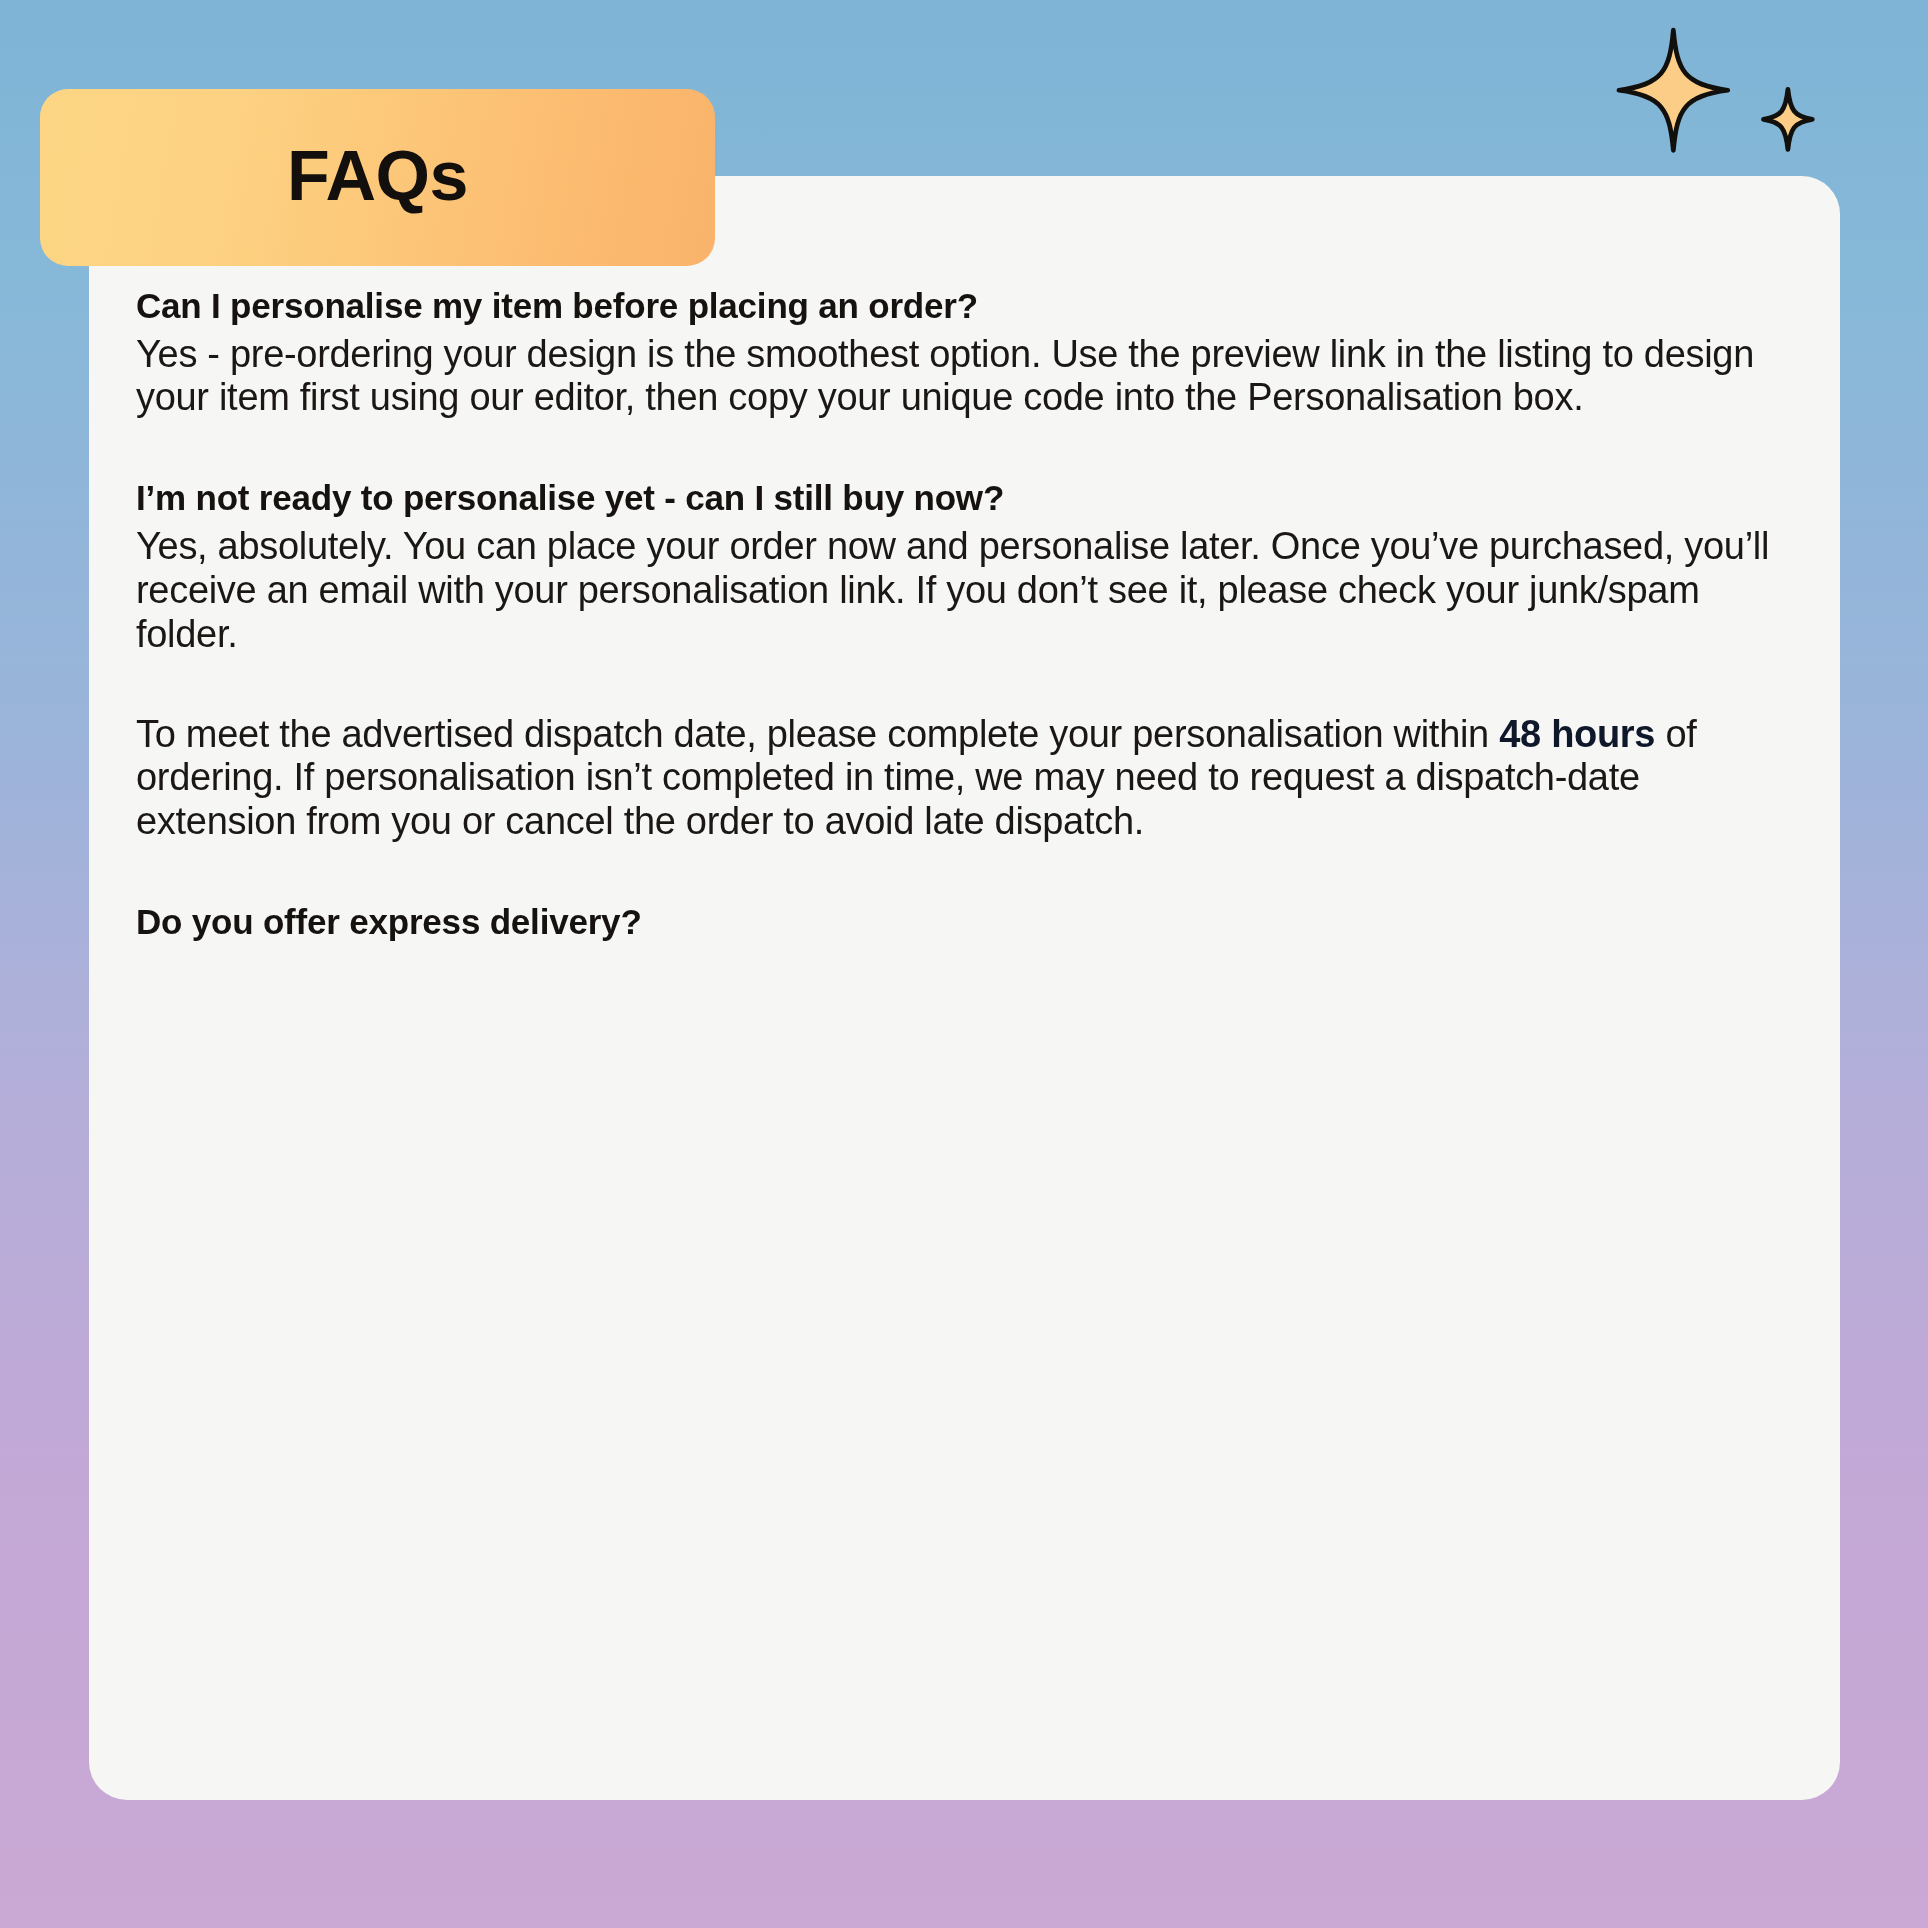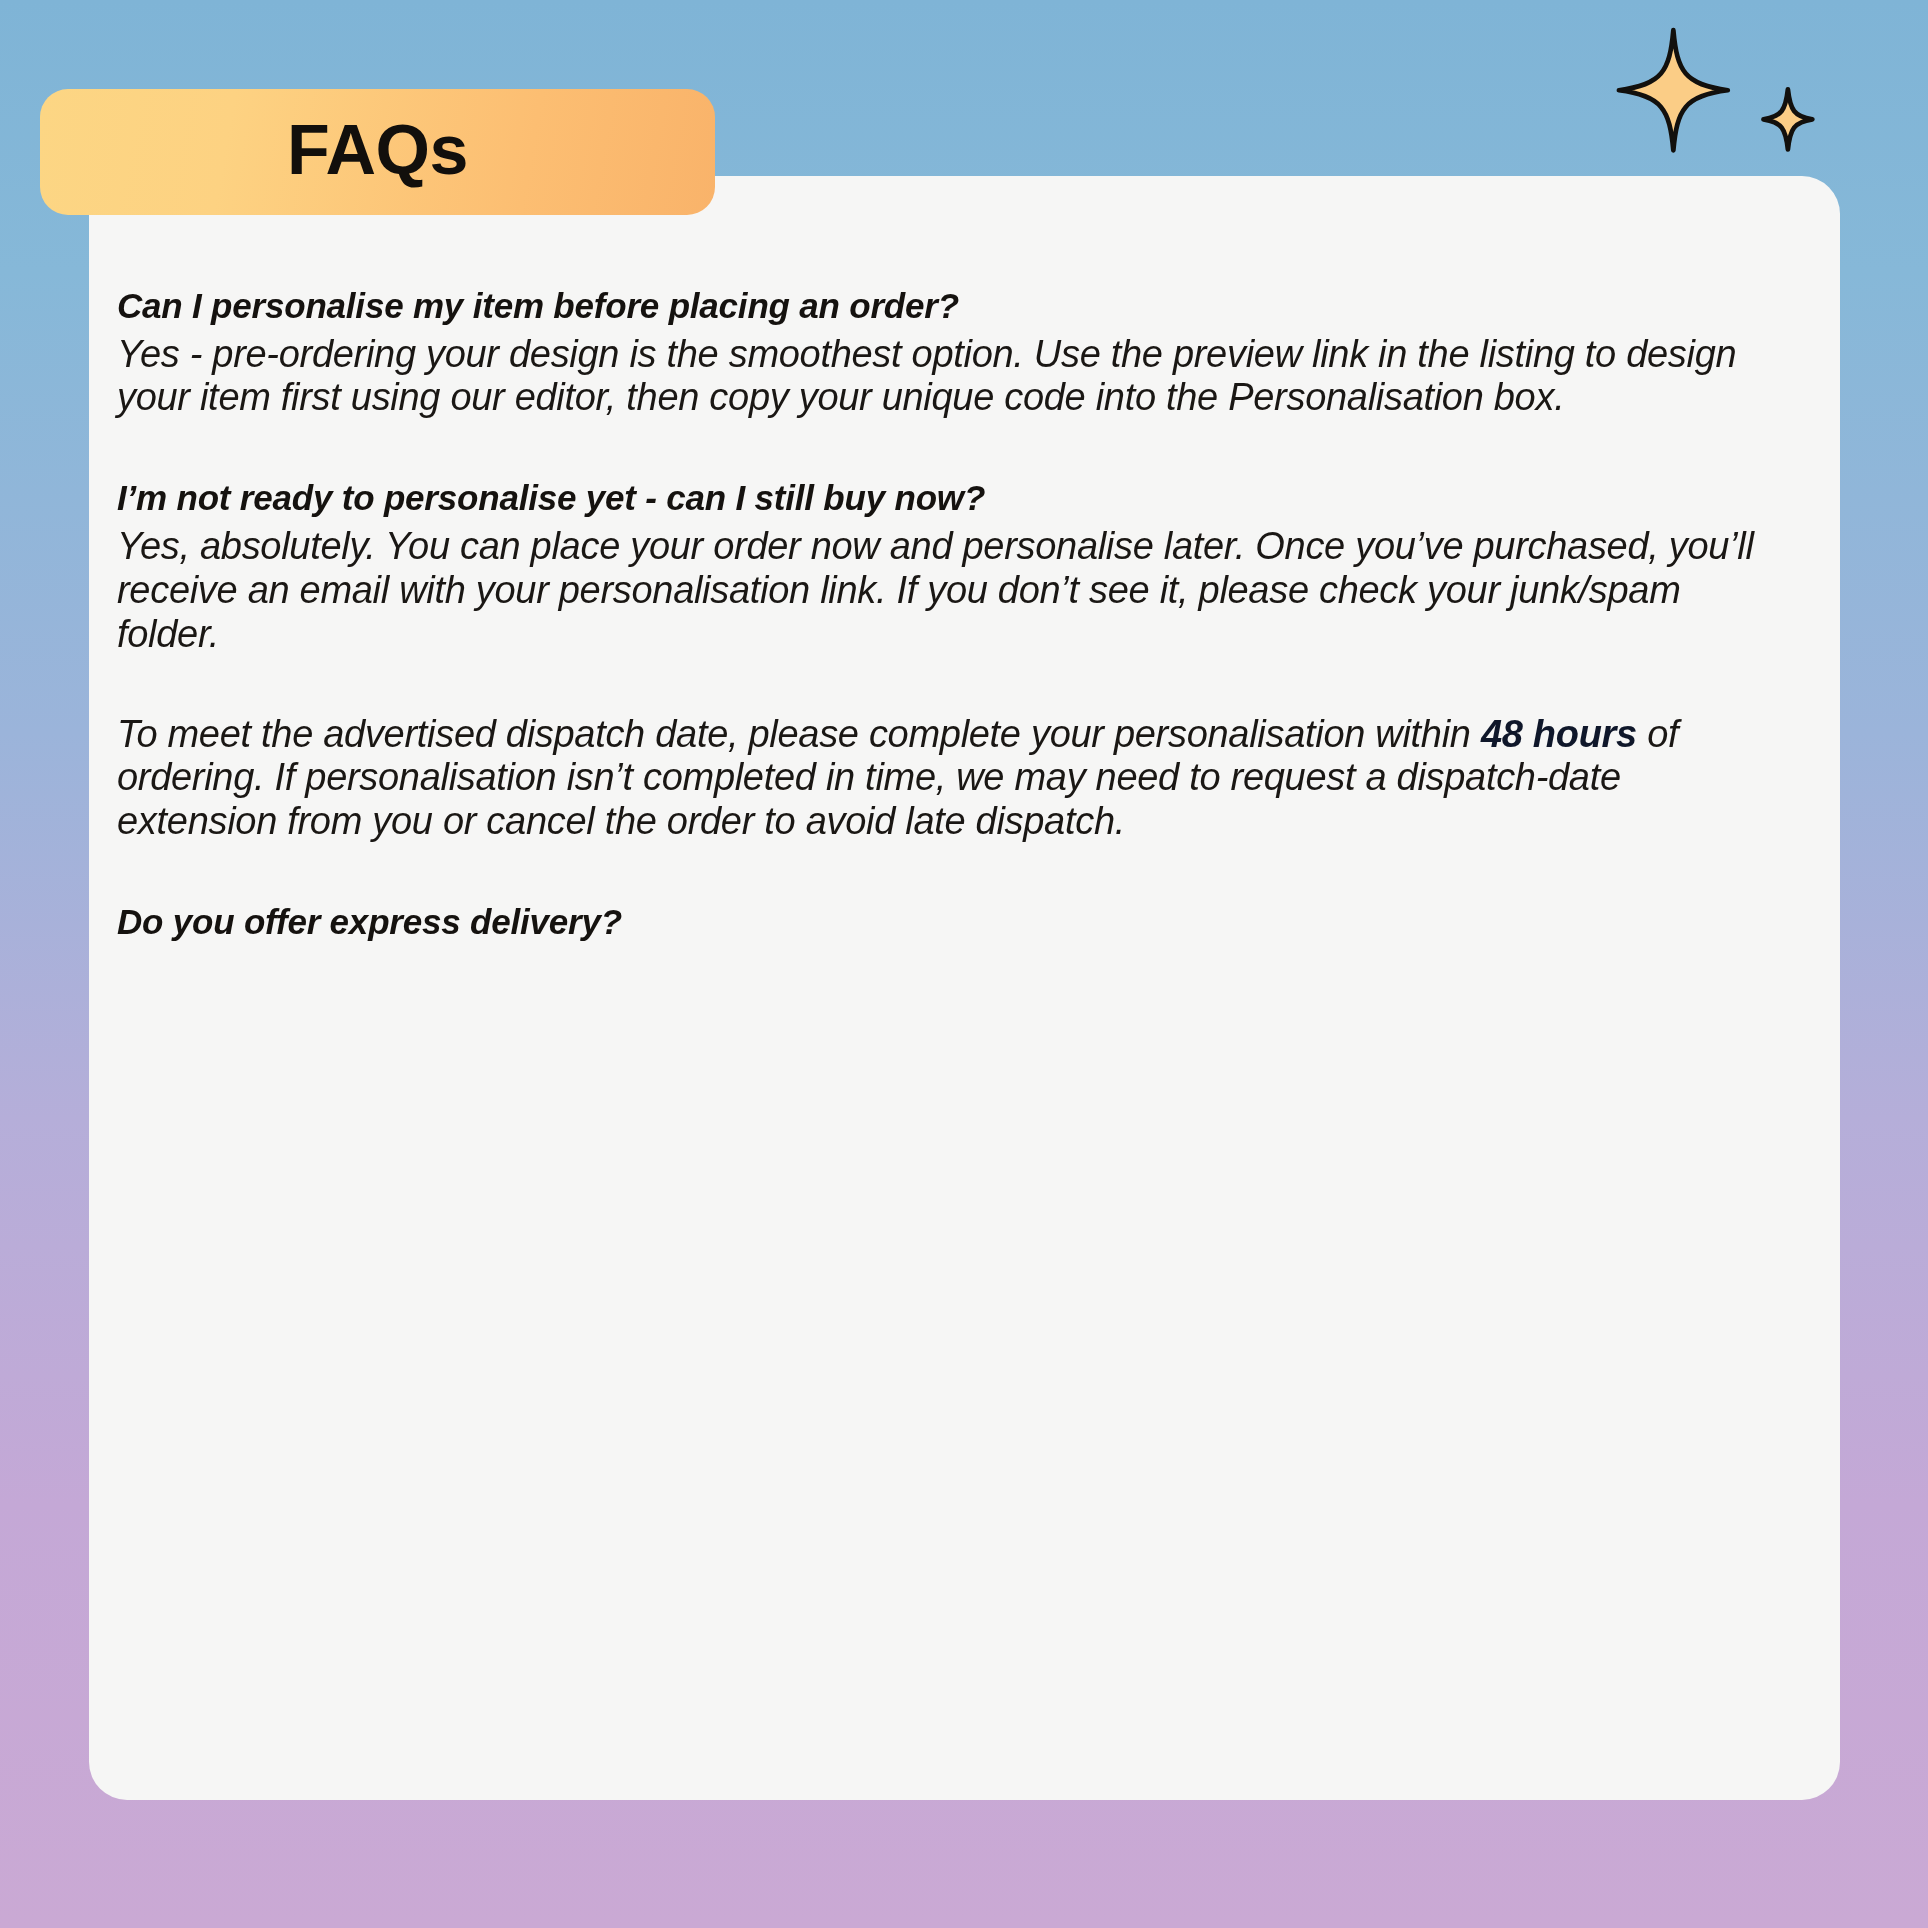--- a/index.html
+++ b/index.html
@@ -37,21 +37,21 @@
     pointer-events: none;
   }
   .sparkle-svg { display: block; width: 100%; height: 100%; }
 
   
   .faq-badge {
     position: absolute;
     left: 40px;
     top: 89px;
     width: 675px;
-    height: 126px;
+    height: 177px;
     border-radius: 28px;
     background: linear-gradient(100deg, #fcd684 0%, #fdd282 28%, #fcbe72 72%, #f9b36a 100%);
     display: flex;
     align-items: center;
     justify-content: center;
     z-index: 3;
   }
   .faq-badge-label {
     font-family: "Liberation Sans", sans-serif;
     font-size: 70px;
@@ -66,23 +66,22 @@
   .faq-card {
     position: absolute;
     left: 89px;
     top: 176px;
     width: 1751px;
     height: 1624px;
     background: #f6f6f5;
     border-radius: 38px;
     z-index: 2;
     box-sizing: border-box;
-    padding: 108px 66px 56px 28px;
+    padding: 108px 66px 56px 47px;
     overflow: hidden;
-    font-style: italic;
   }
 
   .faq-list {
     display: block;
   }
 
   .faq-item { margin-bottom: 56px; }
   .faq-item:last-child { margin-bottom: 8px; }
 
   .faq-question {

